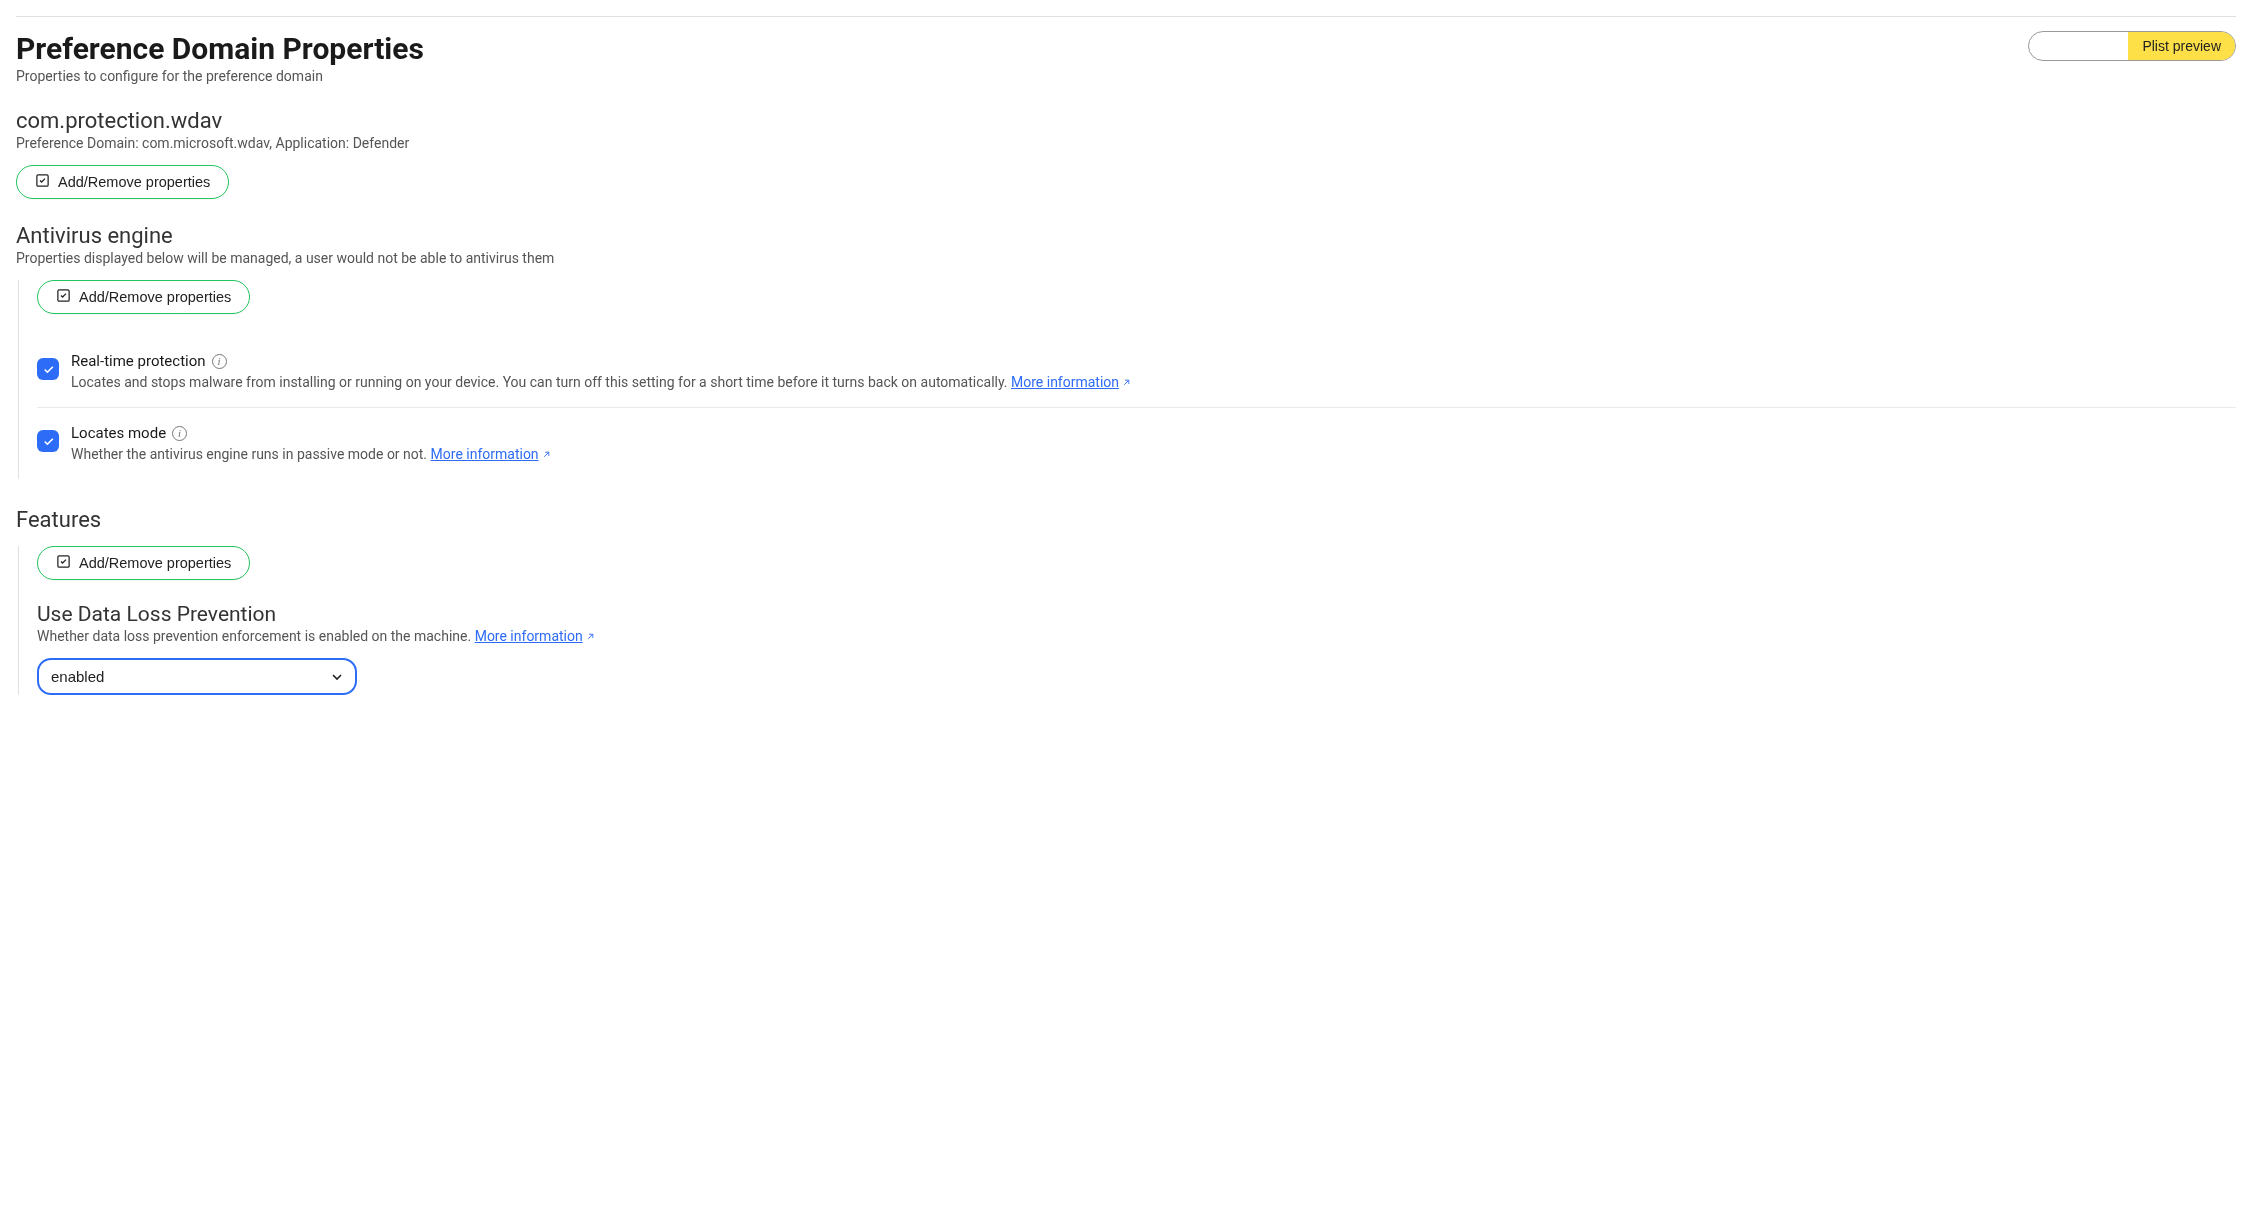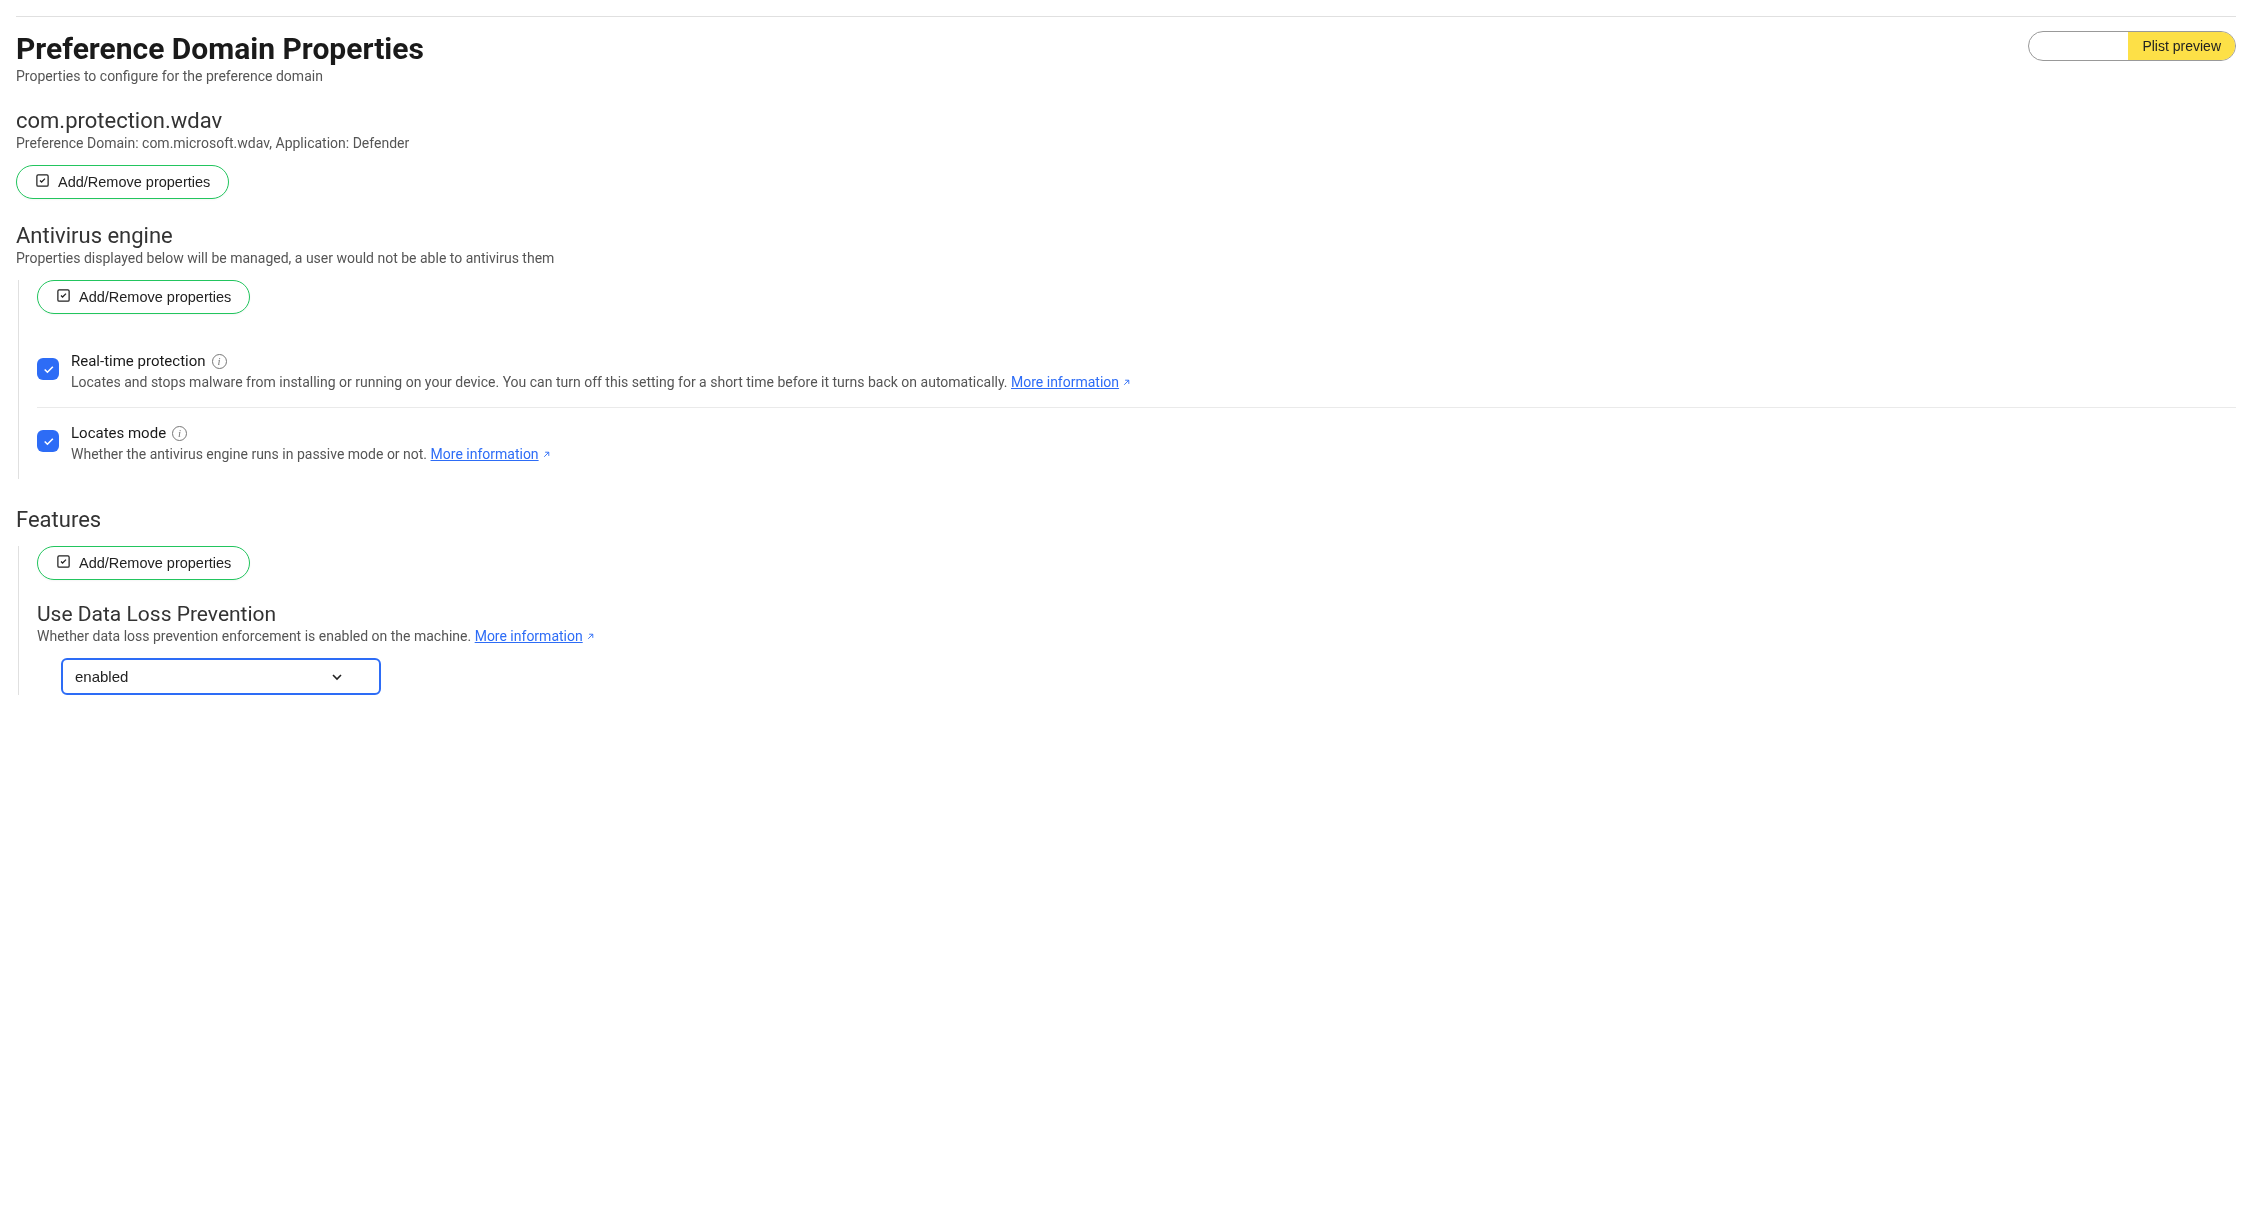--- a/index.html
+++ b/index.html
@@ -202,26 +202,25 @@
       display: inline-block;
       width: 320px;
     }
     .select-el {
       width: 100%;
       padding: 8px 34px 8px 12px;
       font-size: 15px;
       color: #222;
       background: #ffffff;
       border: 2px solid #2d6cf6;
-      border-radius: 6px;
+      border-radius: 14px;
       appearance: none;
       -webkit-appearance: none;
       cursor: pointer;
       outline: none;
-      margin-left: 24px;
     }
     .select-chevron {
       position: absolute;
       right: 12px;
       top: 50%;
       transform: translateY(-50%);
       pointer-events: none;
       width: 16px;
       height: 16px;
     }

